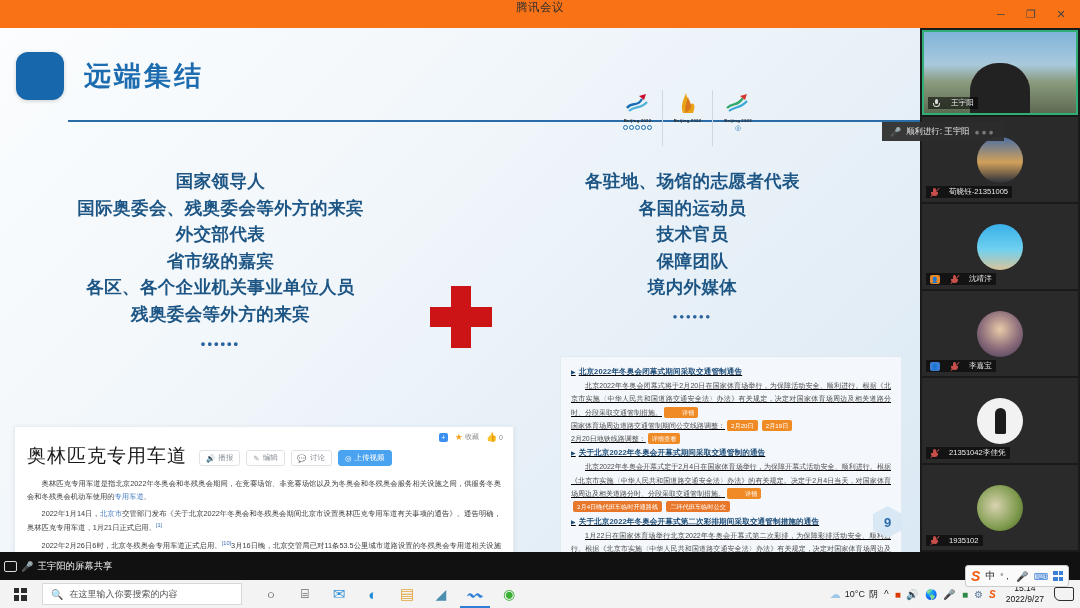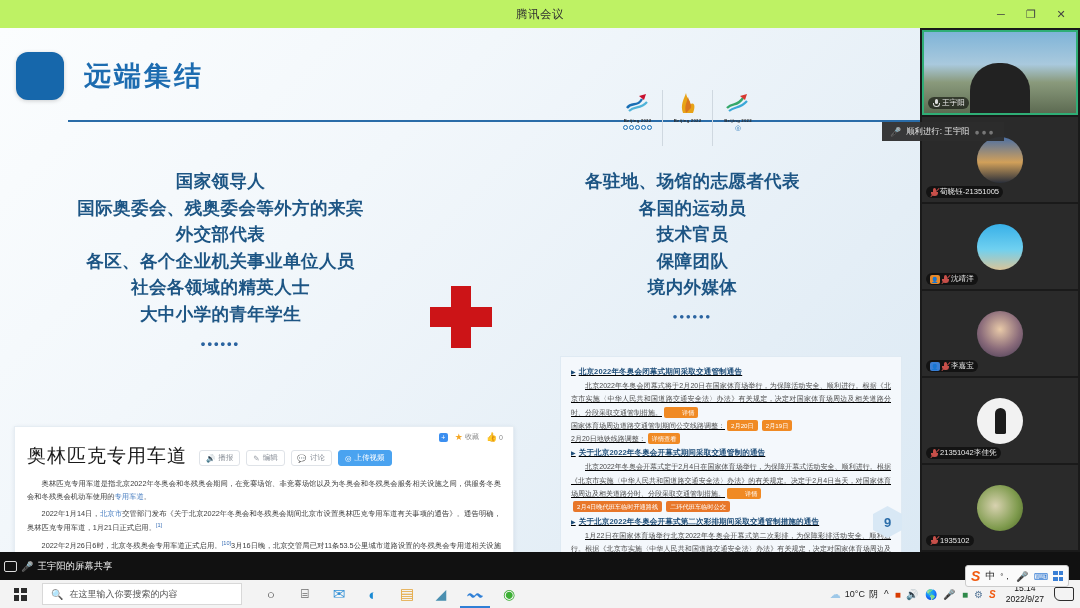--- a/index.html
+++ b/index.html
@@ -3,21 +3,21 @@
 <meta charset="utf-8">
 <style>
   * { box-sizing: border-box; margin:0; padding:0; }
   html,body { width:1080px; height:608px; overflow:hidden; background:#000;
     font-family:"Liberation Sans","DejaVu Sans",sans-serif; }
 
   
   #app { position:relative; width:1080px; height:608px; background:#1b1b1b; }
 
   .titlebar { position:absolute; left:0; top:0; width:1080px; height:28px;
-    background:#bef264; display:flex; align-items:center; justify-content:center; }
+    background:#f97316; display:flex; align-items:flex-start; justify-content:center; }
   .titlebar .tb-title { font-size:11.5px; color:#303030; letter-spacing:.5px; }
   .winbtns { position:absolute; right:4px; top:0; height:28px; display:flex; align-items:center; }
   .winbtn { width:30px; height:28px; display:flex; align-items:center; justify-content:center;
     font-size:11px; color:#444; }
 
   
   .meeting { position:absolute; left:0; top:28px; width:1080px; height:552px; background:#14532d; }
 
   
   .share { position:absolute; left:0; top:0; width:920px; height:524px;
@@ -97,21 +97,21 @@
 
   
   .rail { position:absolute; left:920px; top:0; width:160px; height:524px;
     background:#1a1a1a; display:flex; flex-direction:column; gap:2px; padding:2px 0; }
   .tile { position:relative; width:156px; height:88px; margin:0 2px; background:#2a2a2a;
     overflow:hidden; display:flex; align-items:center; justify-content:center; }
   .tile.speaking { border:2px solid #2fae76; }
   .tile .bg { position:absolute; inset:0; }
   .tile .avatar { width:46px; height:46px; border-radius:50%; position:relative; z-index:1; }
   .nameplate { position:absolute; left:4px; bottom:4px; z-index:3; display:flex; align-items:center;
-    gap:1px; background:rgba(0,0,0,.55); padding:1px 4px; border-radius:6px; }
+    gap:10px; background:rgba(0,0,0,.55); padding:1px 4px; border-radius:0; }
   .nameplate .nm { font-size:7.6px; color:#eaeaea; white-space:nowrap; }
   .mic { width:9px; height:9px; position:relative; display:inline-block; }
   .mic .cap { position:absolute; left:3px; top:0; width:3px; height:5px; border-radius:2px; background:#ddd; }
   .mic .arc { position:absolute; left:1px; top:4px; width:7px; height:4px;
     border:1px solid #ddd; border-top:none; border-radius:0 0 7px 7px; }
   .mic.muted .cap, .mic.muted .arc { background:#c8504a; border-color:#c8504a; }
   .mic.muted::after { content:""; position:absolute; left:-1px; top:4px; width:12px; height:1px;
     background:#c8504a; transform:rotate(-45deg); }
   .badge-ic { width:10px; height:9px; border-radius:2px; display:flex; align-items:center;
     justify-content:center; font-size:6px; color:#fff; }
@@ -219,23 +219,23 @@
             </div>
             <div class="lbl">Beijing 2022</div>
             <div style="font-size:7px;color:#1a6fb5;margin-top:1px;">◎</div>
           </div>
         </div>
 
         <div class="col left">
           <div class="line">国家领导人</div>
           <div class="line">国际奥委会、残奥委会等外方的来宾</div>
           <div class="line">外交部代表</div>
+          <div class="line">省市级的嘉宾</div>
           <div class="line">各区、各个企业机关事业单位人员</div>
-          <div class="line">社会各领域的精英人士</div>
-          <div class="line">大中小学的青年学生</div>
+          <div class="line">残奥委会等外方的来宾</div>
           <div class="dots">••••••</div>
         </div>
 
         <div class="col right">
           <div class="line">各驻地、场馆的志愿者代表</div>
           <div class="line">各国的运动员</div>
           <div class="line">技术官员</div>
           <div class="line">保障团队</div>
           <div class="line">境内外媒体</div>
           <div class="dots">••••••</div>

